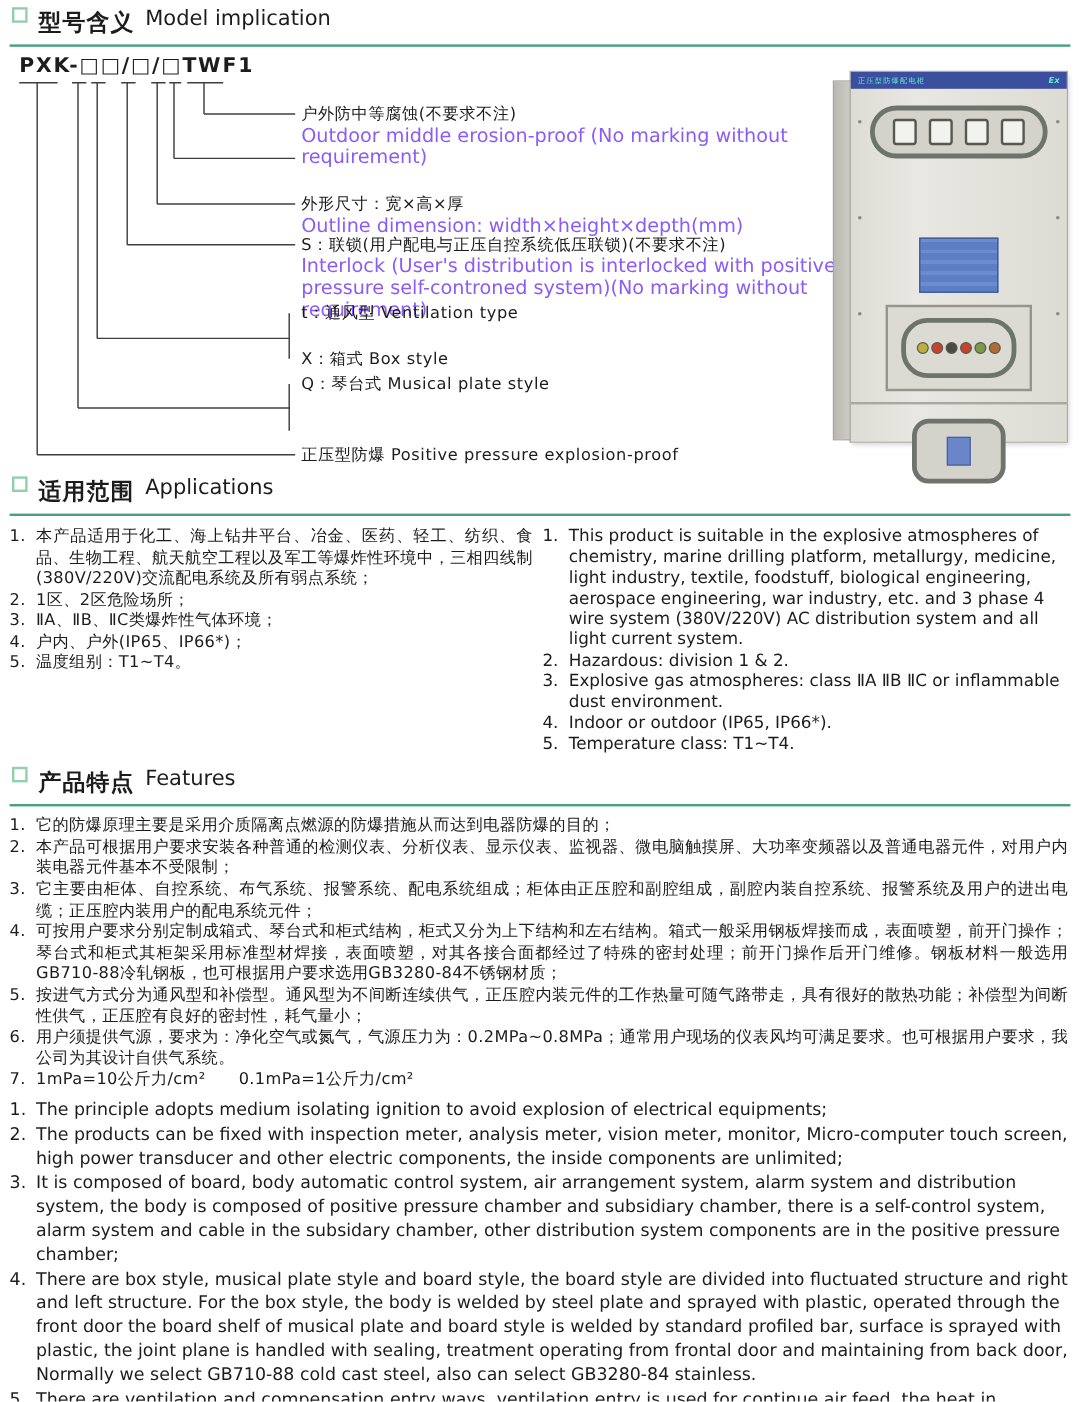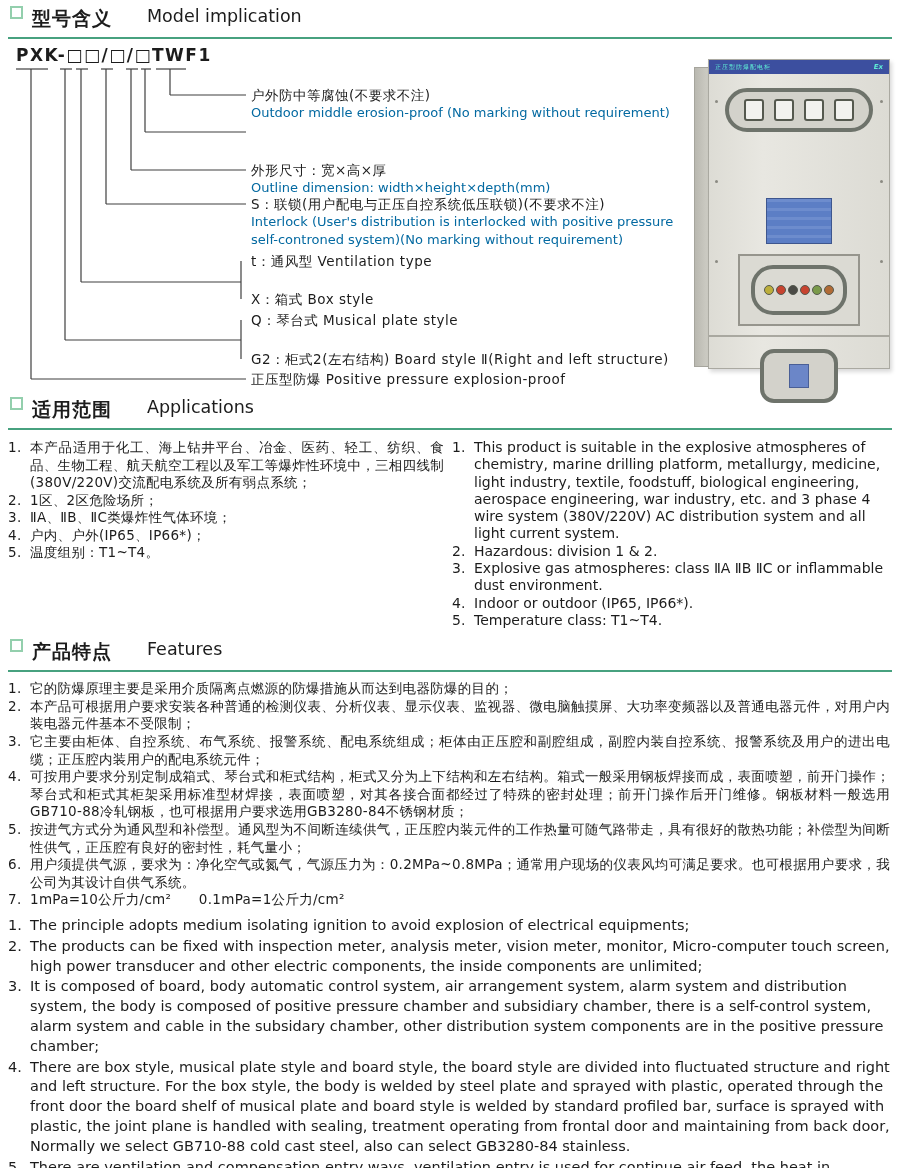--- a/index.html
+++ b/index.html
@@ -4,31 +4,31 @@
 <style>
   * { margin:0; padding:0; box-sizing:border-box; }
   html,body { width:900px; height:1168px; background:#ffffff; overflow:hidden;
     font-family:"DejaVu Sans","Liberation Sans",sans-serif; color:#1c1c1c; }
   .page { padding:6px 8px 0 8px; position:relative; }
 
   
   .sec-header { display:flex; align-items:flex-start; gap:9px; padding-left:2px; }
   .sec-sq { width:13px; height:13px; border:2px solid #93cfad; background:#fff; flex:0 0 auto; }
   .sec-zh { font-size:19px; font-weight:bold; letter-spacing:1px; }
-  .sec-en { font-size:17.5px;margin-left:26px; }
+  .sec-en { font-size:17.5px; }
   .sec-rule { border:none; border-top:2px solid #47a17f; margin-top:5px; }
 
   
   .diagram { position:relative; height:352px; margin-top:6px; }
   .model-code { position:absolute; left:8px; top:0; font-size:17px; font-weight:bold;
     letter-spacing:1.5px; white-space:nowrap; }
   .diagram svg { position:absolute; left:0; top:0; }
   .callout { position:absolute; left:243px; width:452px; }
   .co-zh { font-size:13.5px; line-height:18px; letter-spacing:0.5px; }
-  .co-en { font-size:13px; line-height:18px; color:#0369a1; }
+  .co-en { font-size:16px; line-height:18px; color:#8b5cf6; }
 
   
   .cabinet { position:absolute; left:686px; top:14px; width:196px; height:316px; }
   .cab-side { position:absolute; left:0; top:8px; width:16px; height:300px;
     background:linear-gradient(90deg,#b9b8b0,#cfcec6); border:1px solid #a6a59d; }
   .cab-front { position:absolute; left:14px; top:0; width:182px; height:310px;
     background:linear-gradient(90deg,#dddcd5,#e8e7e1 30%,#dcdbd4); border:1px solid #aaa9a1;
     box-shadow:2px 3px 4px rgba(0,0,0,0.15); }
   .cab-banner { height:14px; background:#3c4f9f; color:#5eead4; display:flex;
     align-items:center; justify-content:space-between; padding:0 6px; }
@@ -125,23 +125,20 @@
     </div>
     <div class="callout" style="top:207px">
       <div class="co-zh">t：通风型  Ventilation type</div>
     </div>
     <div class="callout" style="top:245px">
       <div class="co-zh">X：箱式  Box style</div>
     </div>
     <div class="callout" style="top:266px">
       <div class="co-zh">Q：琴台式  Musical plate style</div>
     </div>
-    <div class="callout" style="top:305px">
-      <div class="co-zh">G2：柜式2(左右结构)  Board style Ⅱ(Right and left structure)</div>
-    </div>
     <div class="callout" style="top:325px">
       <div class="co-zh">正压型防爆  Positive pressure explosion-proof</div>
     </div>
 
     <div class="cabinet">
       <div class="cab-side"></div>
       <div class="cab-front">
         <div class="cab-banner">
           <span class="bt">正压型防爆配电柜</span>
           <span class="ex">Ex</span>

